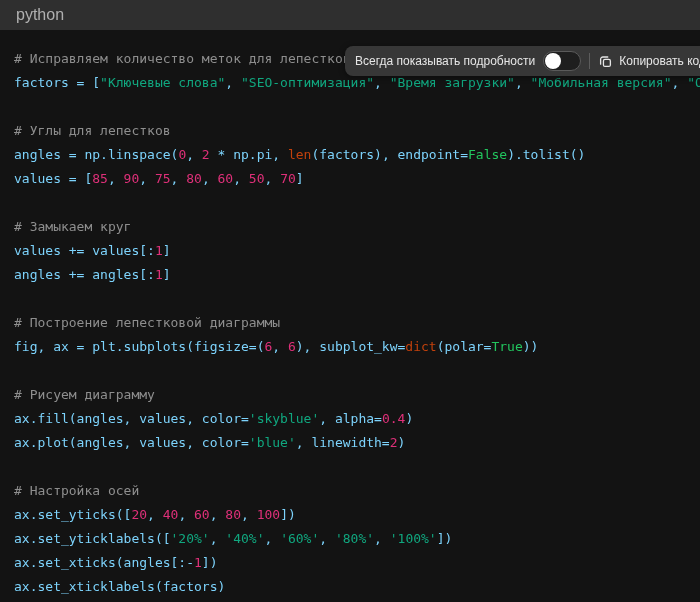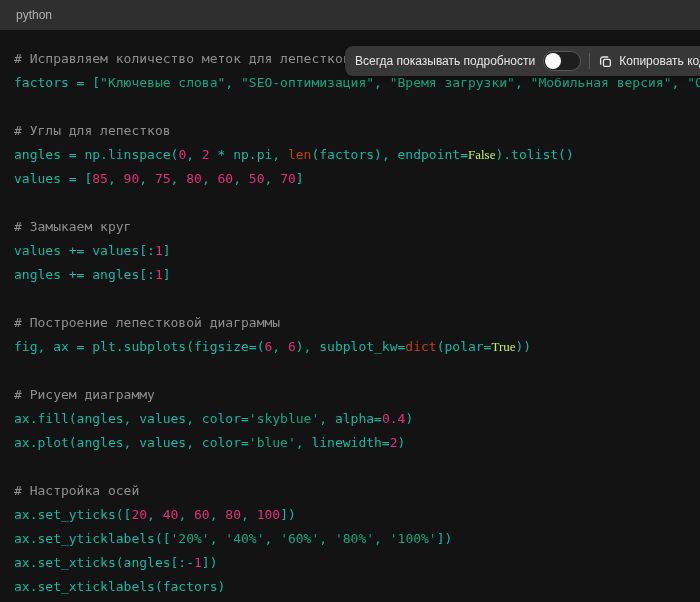--- a/index.html
+++ b/index.html
@@ -4,33 +4,33 @@
 <style>
   html,body{margin:0;padding:0;background:#131313;}
   .code-block{
     position:relative;width:700px;height:602px;overflow:hidden;
     background:#131313;font-family:"Liberation Sans",sans-serif;
   }
   .code-header{
     height:30px;background:#2f2f2f;display:flex;align-items:center;
     padding:0 16px;box-sizing:border-box;
   }
-  .lang-label{color:#b0b0b0;font-size:12px;}
+  .lang-label{color:#b0b0b0;font-size:16px;}
   .code-content{
     padding:17px 14px 0 14px;
     font-family:"DejaVu Sans Mono","Liberation Mono",monospace;
     font-size:13px;line-height:24px;color:#ececec;
     white-space:pre;overflow:hidden;
   }
   .code-line{white-space:pre;height:24px;}
-  .tok-d{color:#14b8a6;}
+  .tok-d{color:#7dd3fc;}
   .tok-c{color:#8e8e8e;}
   .tok-s{color:#10a77f;}
   .tok-n{color:#df3079;}
-  .tok-k{color:#bef264;font-family:Liberation Serif, serif;}
+  .tok-k{color:#22c55e;}
   .tok-b{color:#c2410c;}
   .code-toolbar{
     position:absolute;top:46px;left:345px;right:0;height:30px;
     background:#373737;border-radius:8px 0 0 8px;
     display:flex;align-items:center;gap:8px;
     padding:0 8px 0 10px;box-sizing:border-box;z-index:5;
     box-shadow:0 1px 6px rgba(0,0,0,.45);
   }
   .toolbar-label{color:#e6e6e6;font-size:12px;white-space:nowrap;}
   .toggle{

